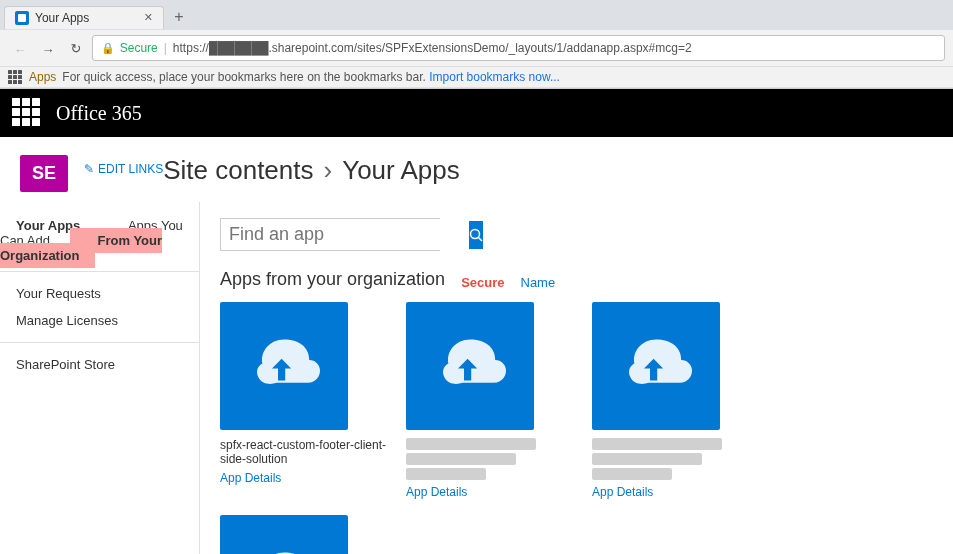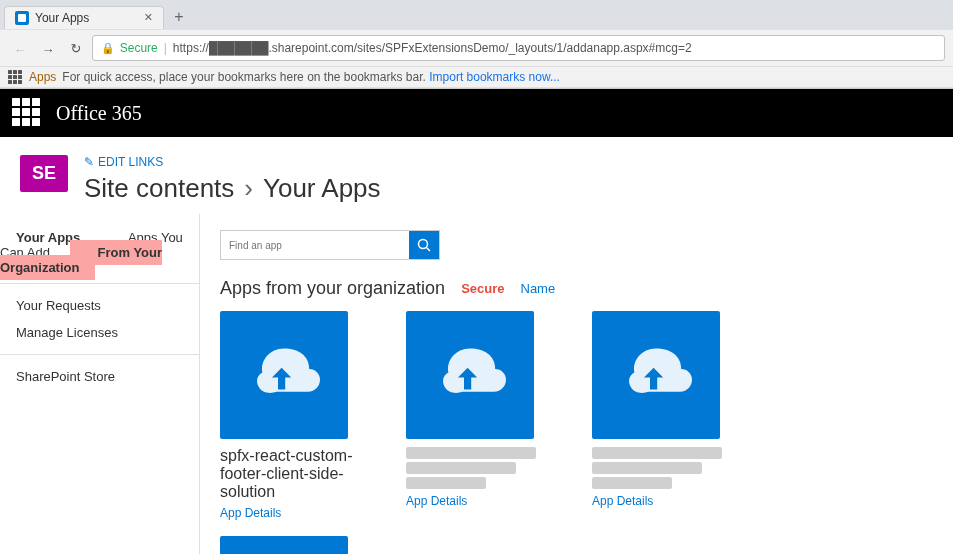--- a/index.html
+++ b/index.html
@@ -32,21 +32,21 @@
     .o365-waffle span { background: #fff; display: block; border-radius: 0.5px; }
     .o365-title { color: #fff; font-size: 20px; font-weight: 300; font-family: Liberation Serif, serif; }
 
     
     .main-content { background: #f0f0f0; min-height: 420px; }
     .content-inner { background: #fff; max-width: 953px; }
 
     
     .page-header { display: flex; align-items: flex-start; padding: 18px 20px 10px 20px; background: #fff; }
     .avatar { width: 48px; height: 37px; background: #b4009e; display: flex; align-items: center; justify-content: center; color: #fff; font-size: 18px; font-weight: 600; border-radius: 2px; margin-right: 16px; flex-shrink: 0; }
-    .page-title-area { display: flex; flex-direction: column; }
+    .page-title-area { display: flex; flex-direction: row; }
     .edit-links { display: flex; align-items: center; color: #0078d4; font-size: 12px; cursor: pointer; margin-bottom: 4px; text-decoration: none; }
     .edit-links:before { content: '✎'; margin-right: 4px; }
     .breadcrumb { display: flex; align-items: center; font-size: 26px; font-weight: 300; color: #333; }
     .breadcrumb-sep { margin: 0 10px; color: #666; }
 
     
     .two-col { display: flex; background: #fff; }
 
     
     .left-nav { width: 200px; flex-shrink: 0; padding: 16px 0; border-right: 1px solid #e0e0e0; }
@@ -54,34 +54,34 @@
     .left-nav-section { padding: 6px 16px; font-size: 13px; color: #333; font-weight: 600; cursor: pointer; }
     .left-nav-subitem { padding: 5px 16px 5px 28px; font-size: 13px; color: #333; cursor: pointer; }
     .left-nav-subitem.active { background: #fca5a5; font-weight: 700; }
     .left-nav-divider { border: none; border-bottom: 1px solid #e0e0e0; margin: 8px 0; }
 
     
     .right-content { flex: 1; padding: 16px 20px; }
 
     
     .search-box { display: flex; align-items: center; border: 1px solid #ccc; width: 220px; margin-bottom: 18px; }
-    .search-input { border: none; outline: none; padding: 5px 8px; font-size: 10px; flex: 1; }
+    .search-input { border: none; outline: none; padding: 5px 8px; font-size: 18px; flex: 1; }
     .search-btn { background: #0078d4; border: none; width: 30px; height: 28px; display: flex; align-items: center; justify-content: center; cursor: pointer; color: #fff; }
 
     
-    .apps-section-title { font-size: 18px; font-weight: 300; color: #333; margin-bottom: 12px; display: flex; align-items: center; gap: 16px; }
+    .apps-section-title { font-size: 18px; font-weight: 300; color: #333; margin-bottom: 12px; display: flex; align-items: flex-end; gap: 16px; }
     .sort-link { font-size: 13px; color: #0078d4; cursor: pointer; text-decoration: none; }
     .sort-link.active { font-weight: 600; color: #e74c3c; }
 
     
     .app-tiles { display: flex; gap: 16px; flex-wrap: wrap; }
     .app-tile { width: 170px; }
     .app-icon { width: 128px; height: 128px; background: #0078d4; display: flex; align-items: center; justify-content: center; margin-bottom: 8px; border-radius: 2px; }
     .app-icon svg { width: 72px; height: 72px; fill: #fff; }
-    .app-name { font-size: 16px; color: #333; margin-bottom: 4px; word-break: break-word; }
+    .app-name { font-size: 12px; color: #333; margin-bottom: 4px; word-break: break-word; }
     .app-details-link { font-size: 12px; color: #0078d4; cursor: pointer; text-decoration: none; }
 
     
     .blurred-text { background: #d0d0d0; border-radius: 2px; height: 12px; margin-bottom: 3px; }
     .blurred-text.short { width: 80px; }
     .blurred-text.medium { width: 110px; }
     .blurred-text.long { width: 130px; }
   </style>
 </head>
 <body>

